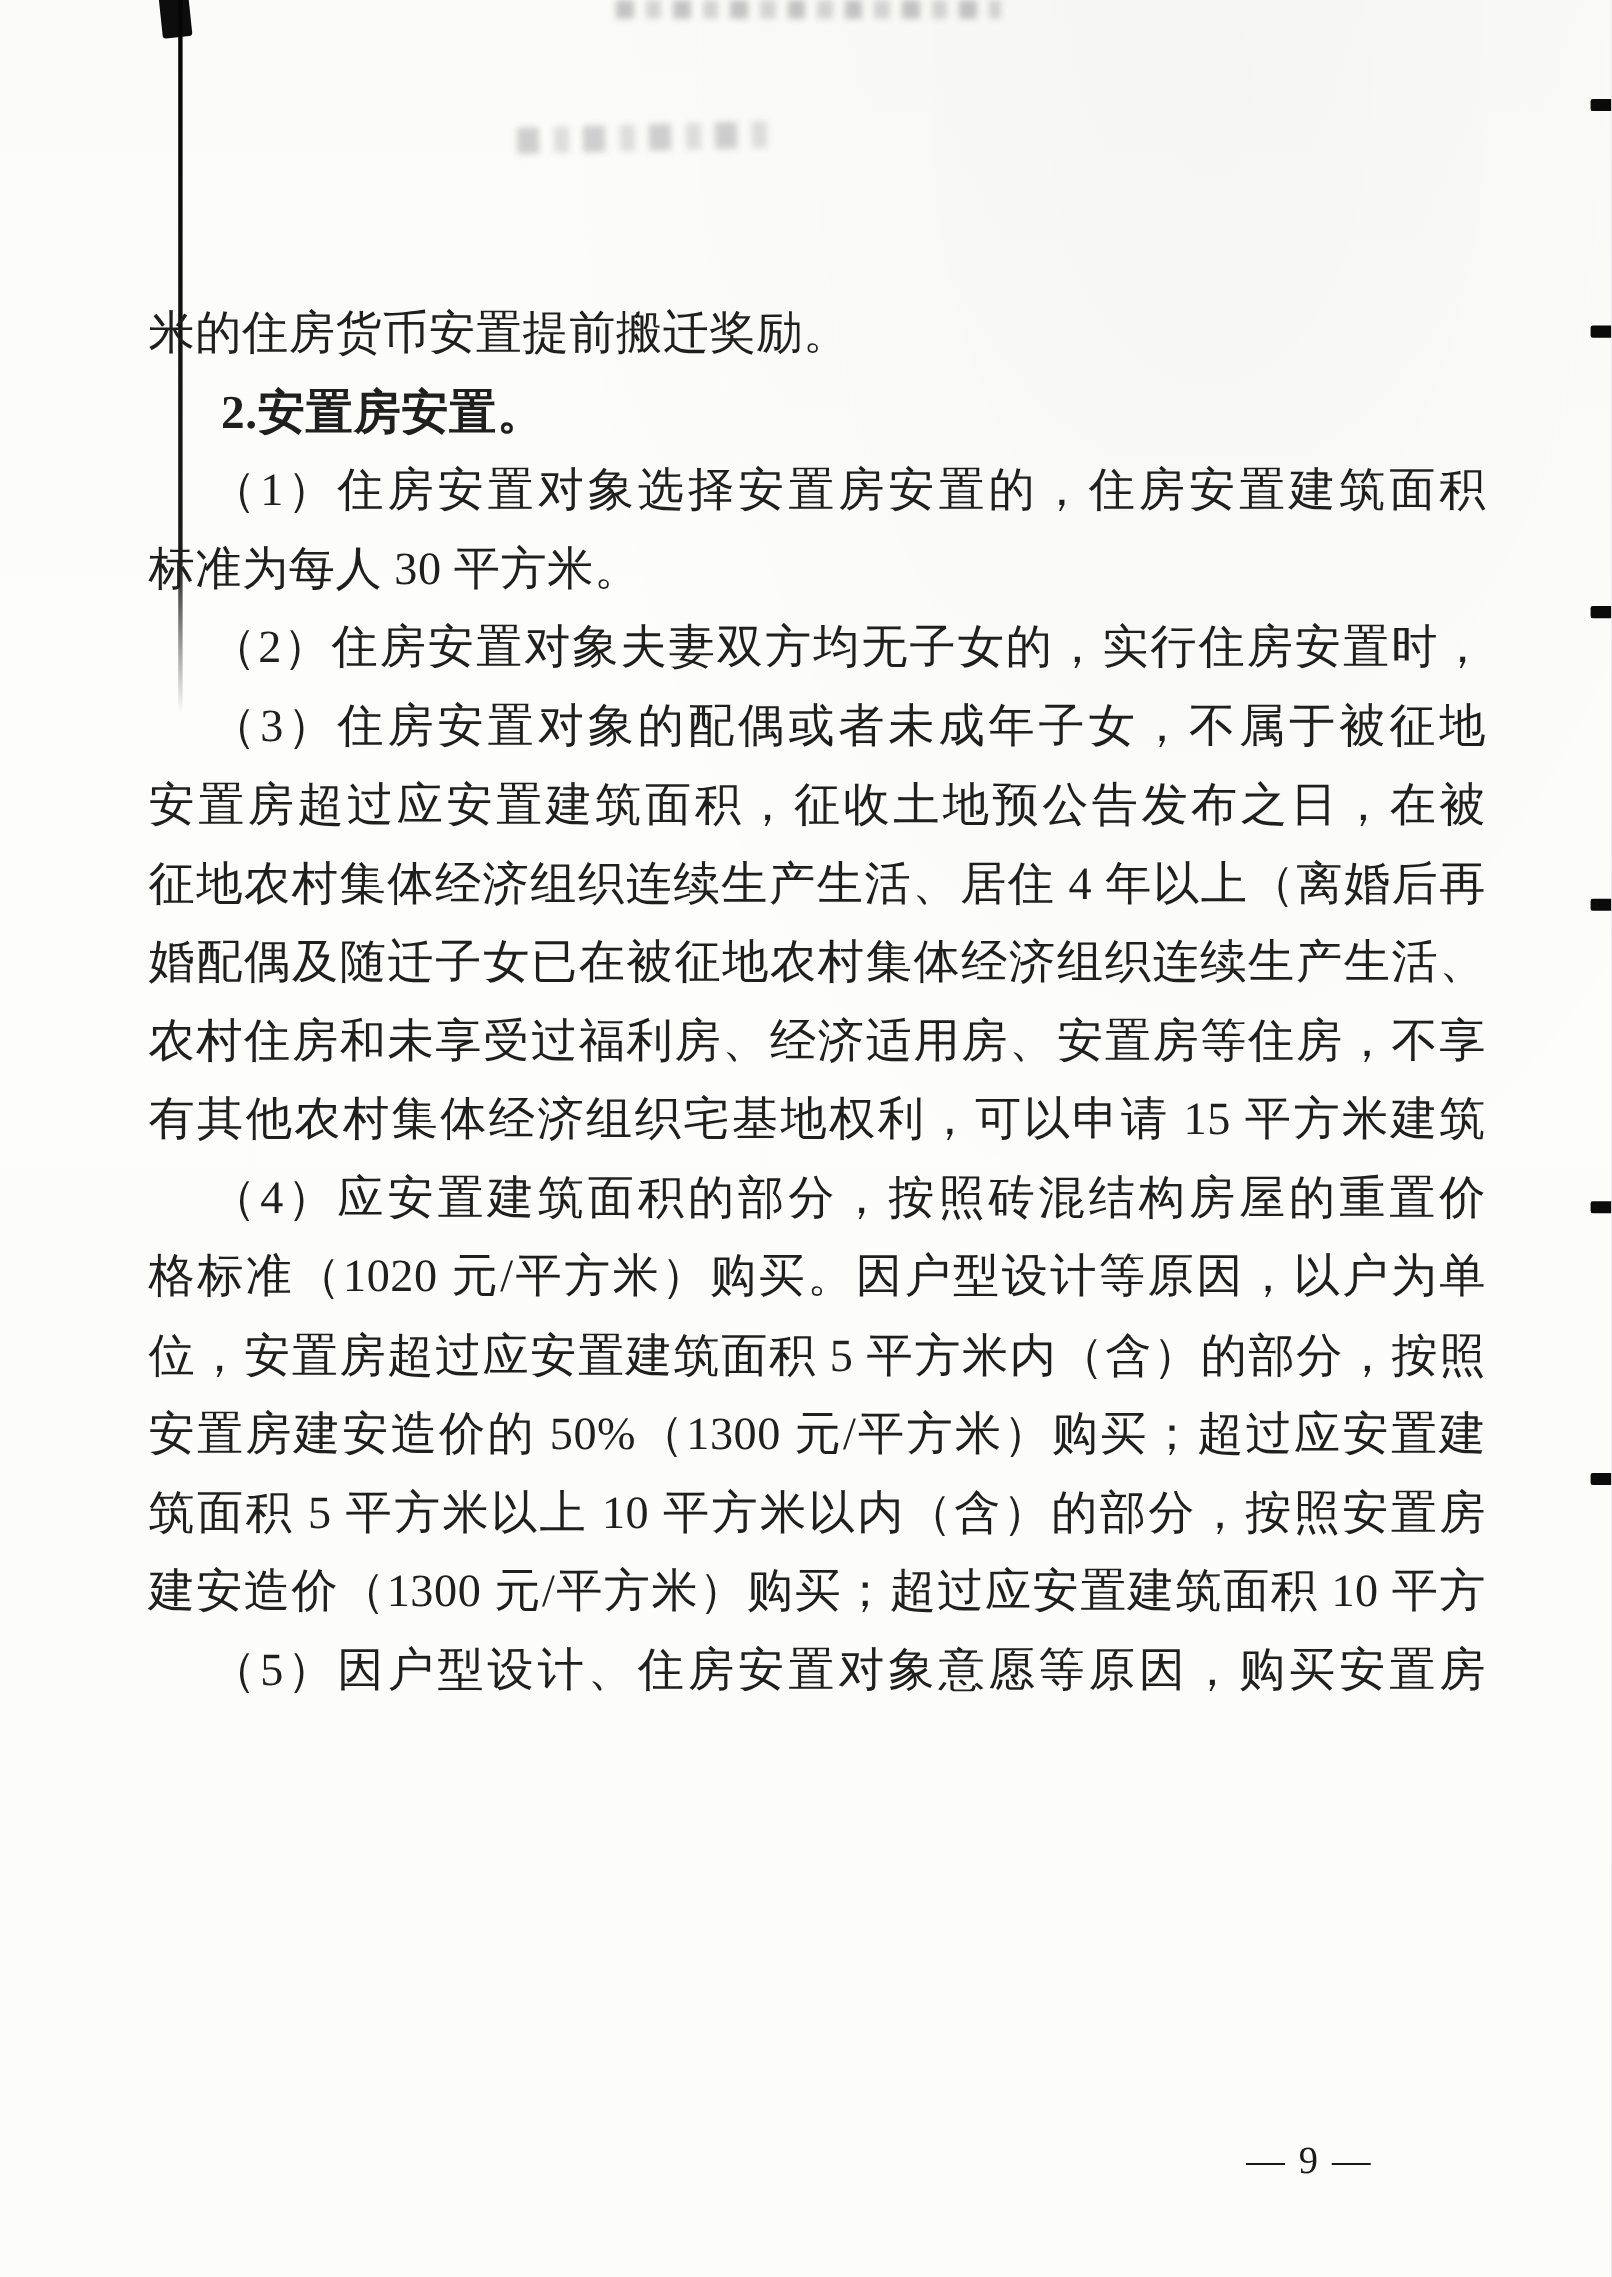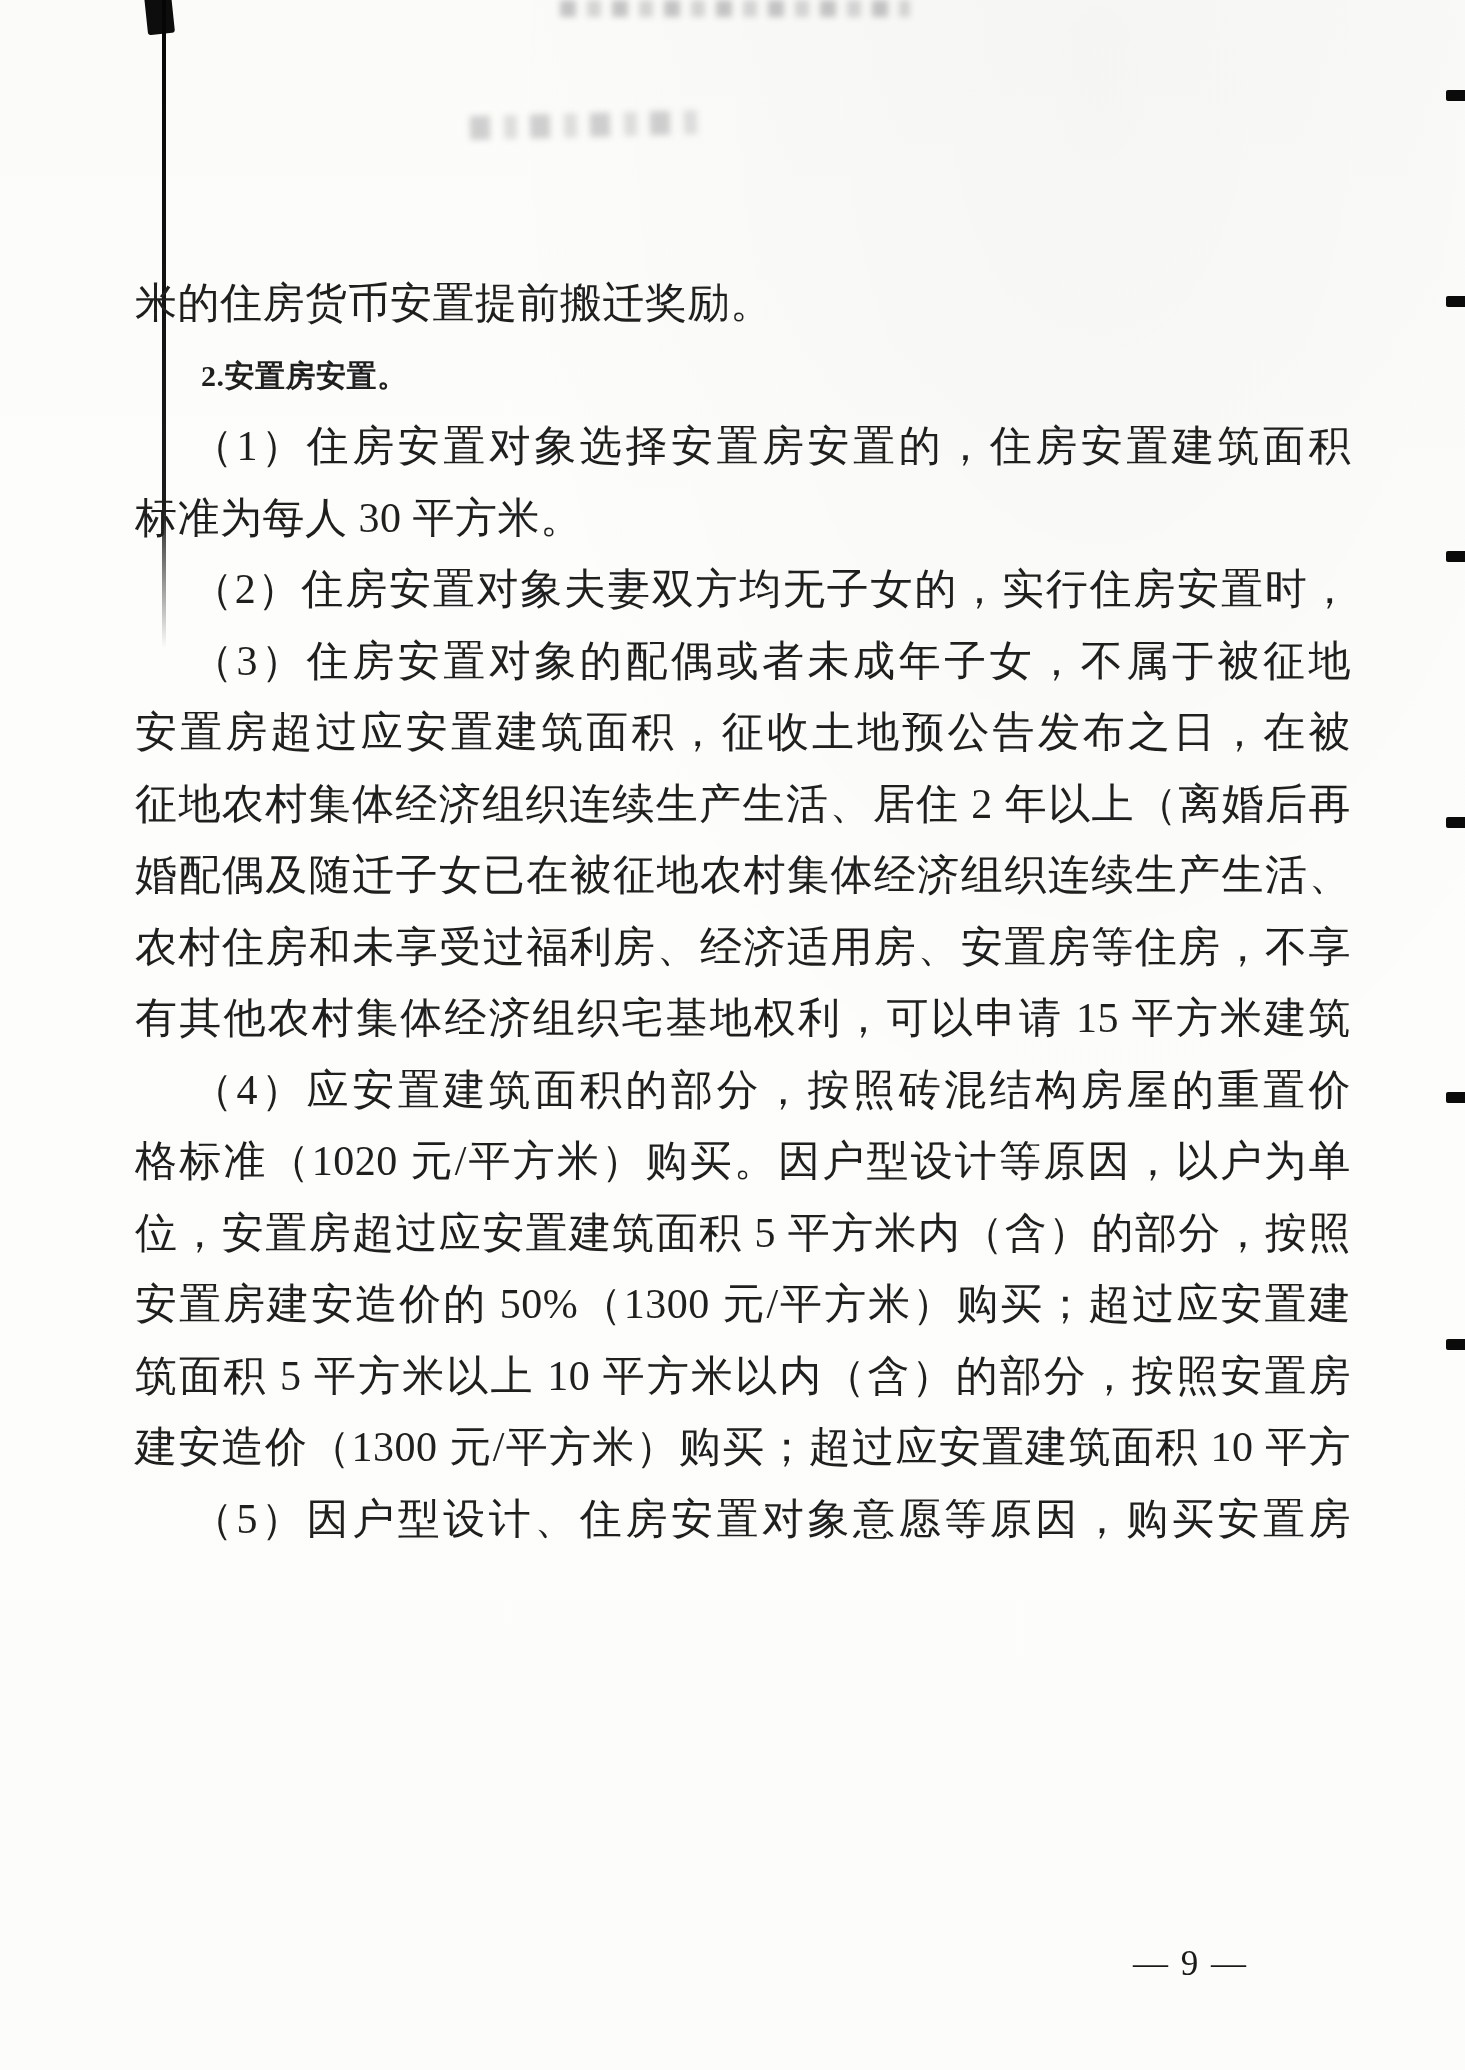--- a/index.html
+++ b/index.html
@@ -86,21 +86,21 @@
   .line.fill {
     text-align: justify;
     text-align-last: justify;
   }
   .line.indent {
     text-indent: 56px;
   }
   .line.heading {
     text-indent: 66px;
     font-weight: bold;
-    font-size: 30px;
+    font-size: 43px;
   }
 
   .page-number {
     position: absolute;
     left: 1133px;
     top: 1944px;
     font-size: 35px;
     letter-spacing: 2px;
     color: #1a1a1a;
     white-space: nowrap;
@@ -123,21 +123,21 @@
   <div class="edge-dash d6"></div>
 
   <main class="text-block" id="text-block">
       <div class="line plain">米的住房货币安置提前搬迁奖励。</div>
       <div class="line heading">2.安置房安置。</div>
       <div class="line indent fill">（1）住房安置对象选择安置房安置的，住房安置建筑面积</div>
       <div class="line plain">标准为每人 30 平方米。</div>
       <div class="line indent fill">（2）住房安置对象夫妻双方均无子女的，实行住房安置时，</div>
       <div class="line indent fill">（3）住房安置对象的配偶或者未成年子女，不属于被征地</div>
       <div class="line plain fill">安置房超过应安置建筑面积，征收土地预公告发布之日，在被</div>
-      <div class="line plain fill">征地农村集体经济组织连续生产生活、居住 2 年以上（离婚后再</div>
+      <div class="line plain fill">征地农村集体经济组织连续生产生活、居住 4 年以上（离婚后再</div>
       <div class="line plain fill">婚配偶及随迁子女已在被征地农村集体经济组织连续生产生活、</div>
       <div class="line plain fill">农村住房和未享受过福利房、经济适用房、安置房等住房，不享</div>
       <div class="line plain fill">有其他农村集体经济组织宅基地权利，可以申请 15 平方米建筑</div>
       <div class="line indent fill">（4）应安置建筑面积的部分，按照砖混结构房屋的重置价</div>
       <div class="line plain fill">格标准（1020 元/平方米）购买。因户型设计等原因，以户为单</div>
       <div class="line plain fill">位，安置房超过应安置建筑面积 5 平方米内（含）的部分，按照</div>
       <div class="line plain fill">安置房建安造价的 50%（1300 元/平方米）购买；超过应安置建</div>
       <div class="line plain fill">筑面积 5 平方米以上 10 平方米以内（含）的部分，按照安置房</div>
       <div class="line plain fill">建安造价（1300 元/平方米）购买；超过应安置建筑面积 10 平方</div>
       <div class="line indent fill">（5）因户型设计、住房安置对象意愿等原因，购买安置房</div>

